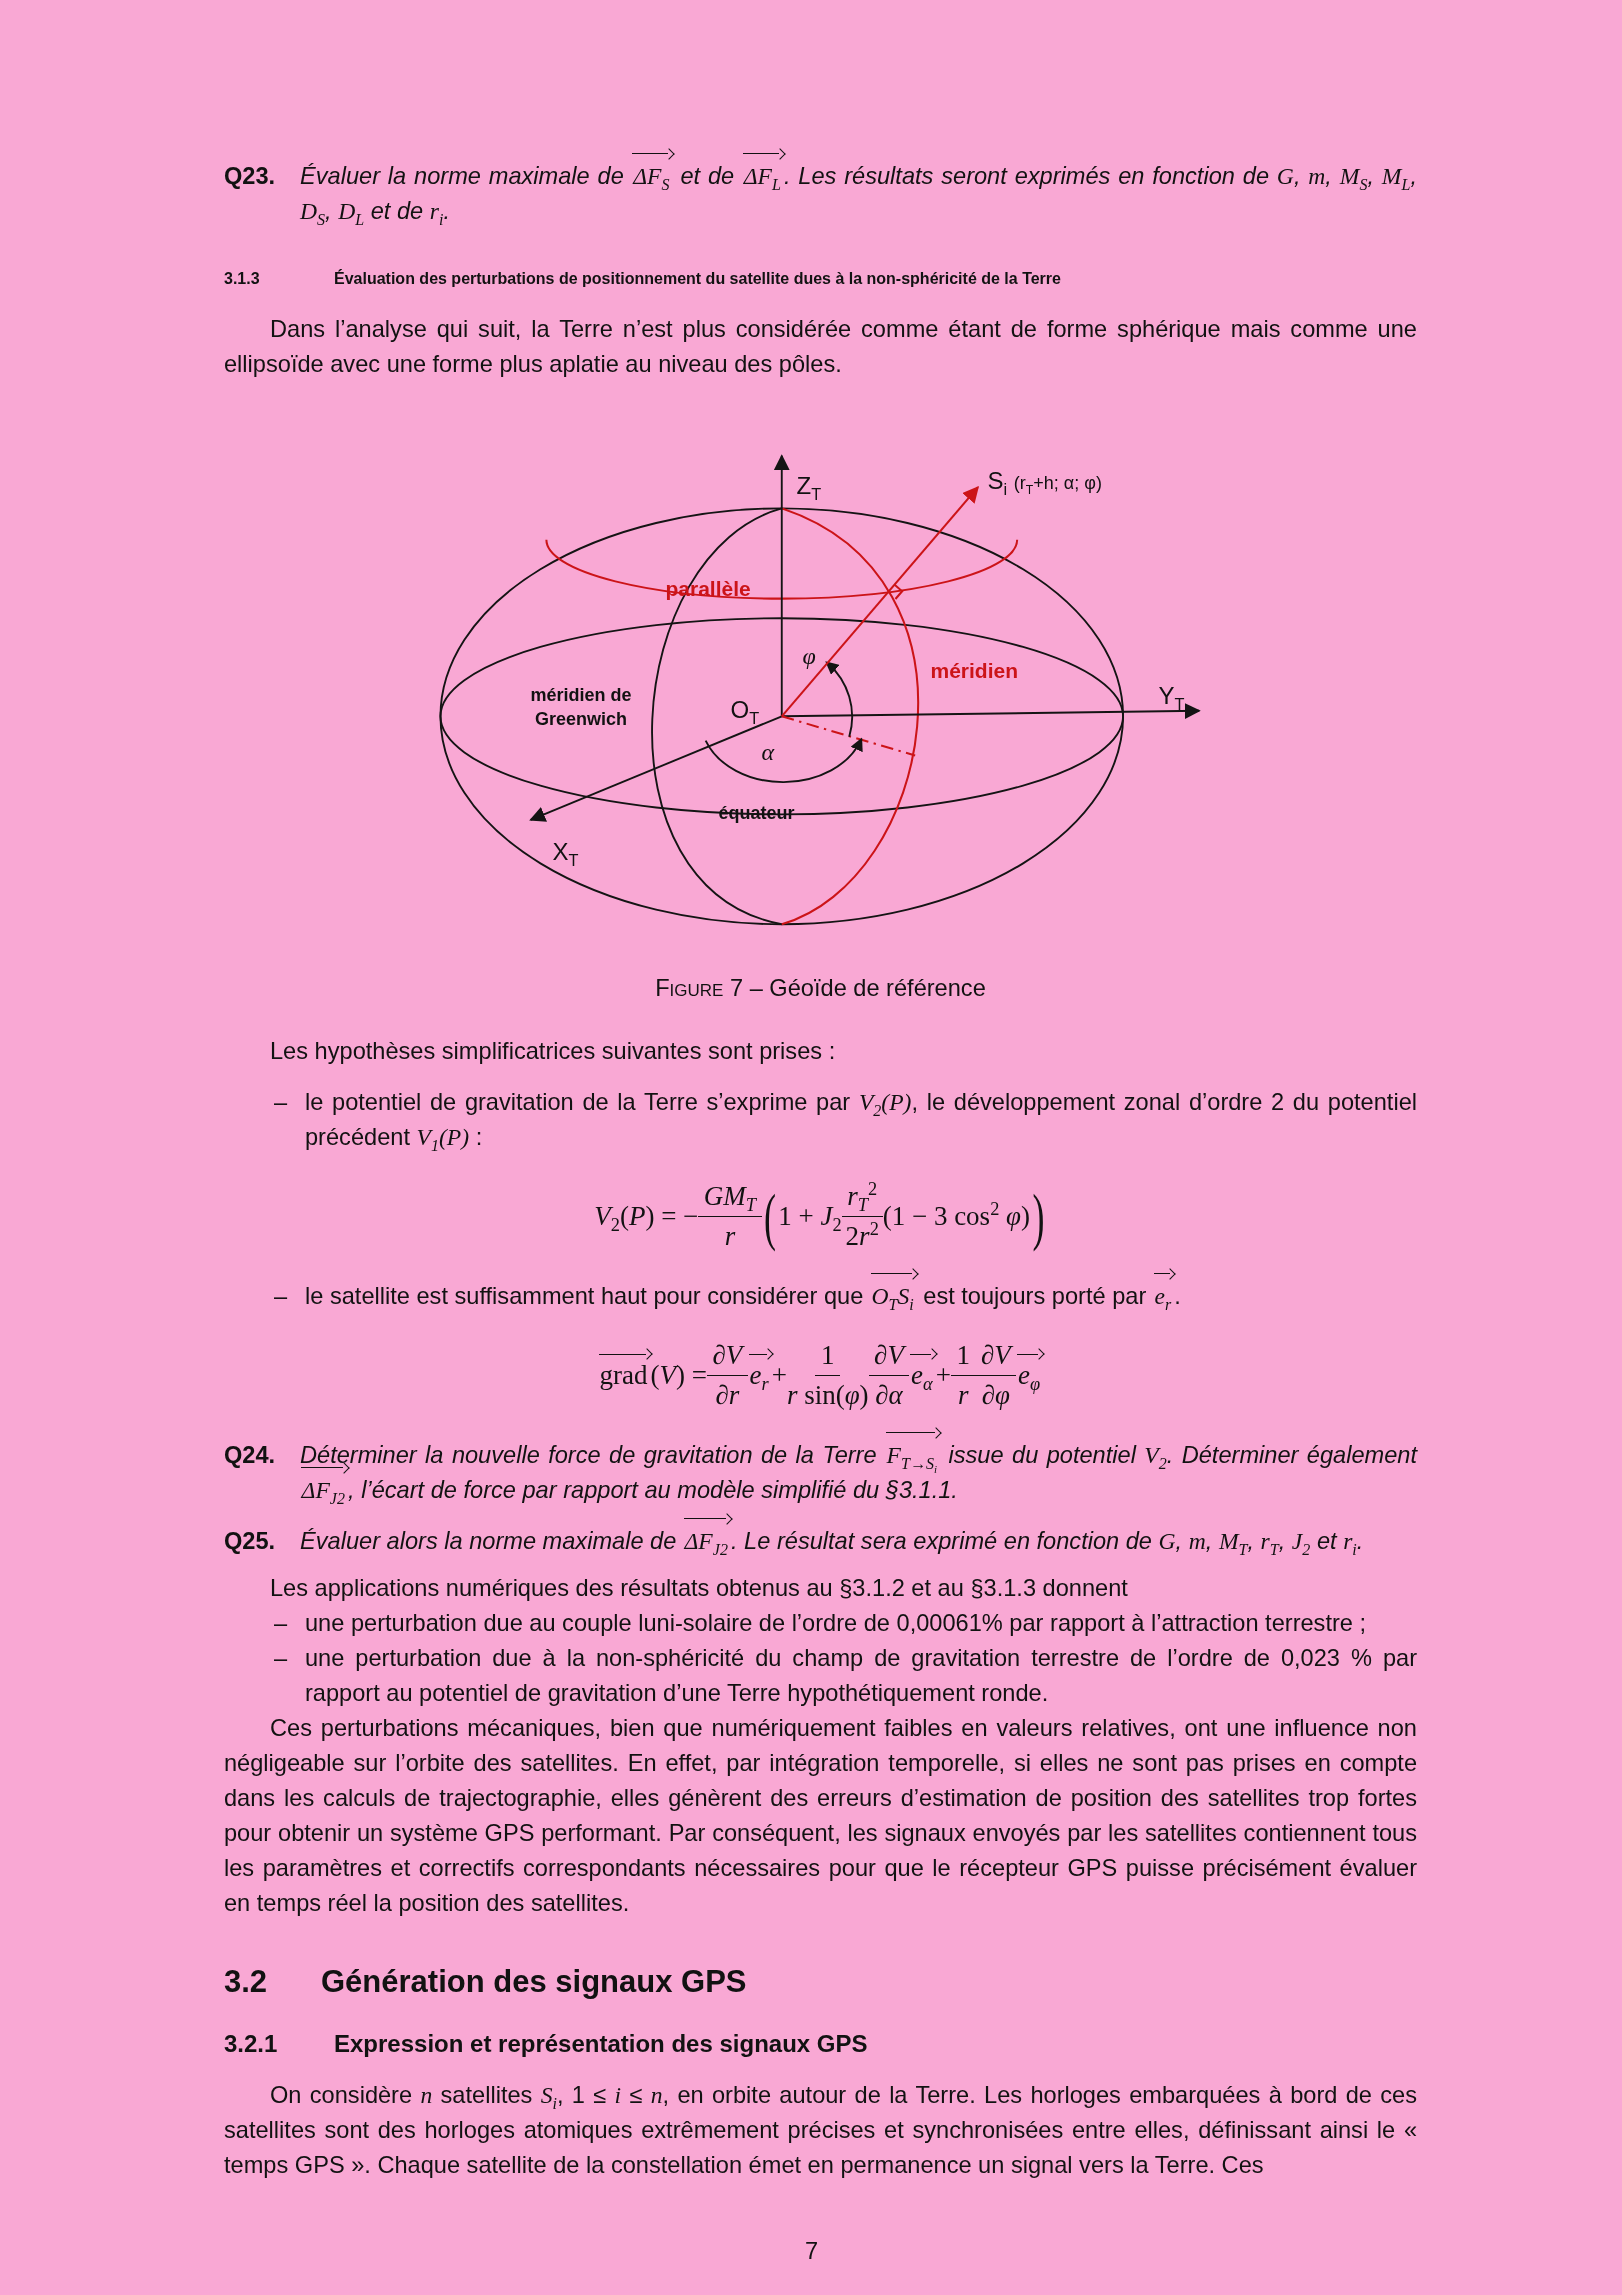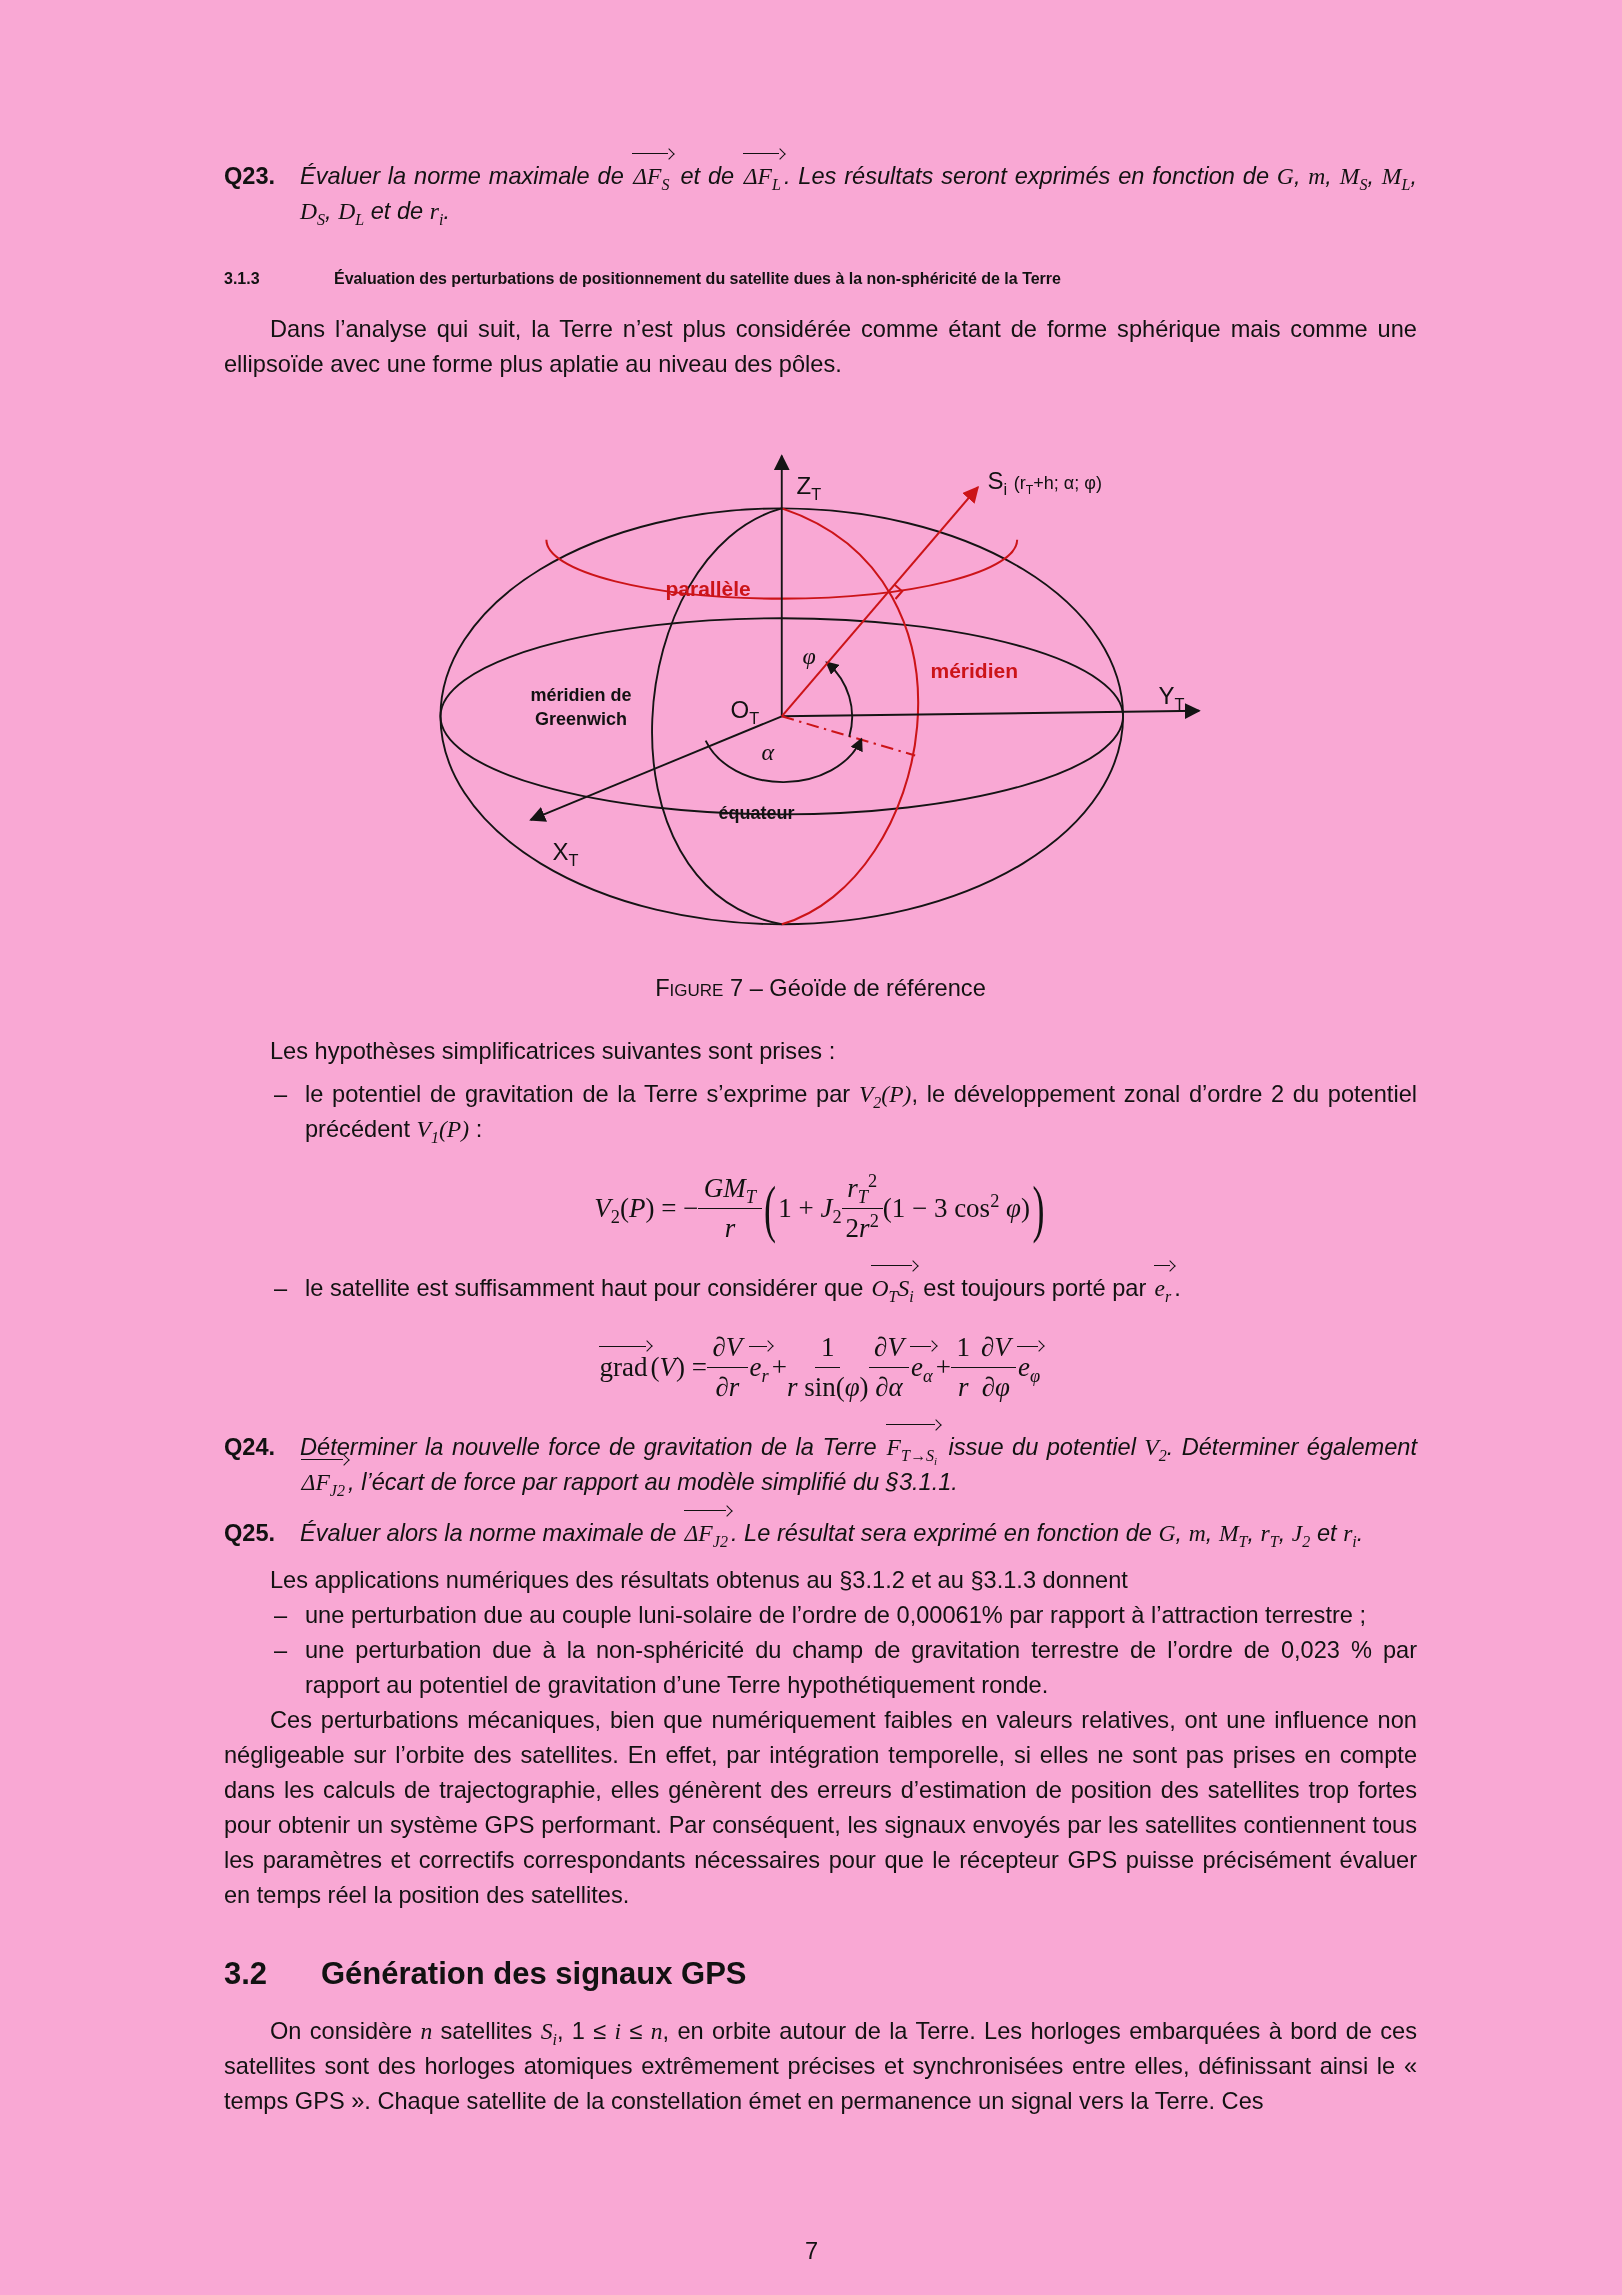--- a/index.html
+++ b/index.html
@@ -120,21 +120,21 @@
       <div class="flabel faxis" style="left:746px; top:259px;">Y<sub>T</sub></div>
       <div class="flabel fgreek" style="left:349px; top:316px;">α</div>
       <div class="flabel fbold" style="left:306px; top:382px;">équateur</div>
       <div class="flabel faxis" style="left:140px; top:415px;">X<sub>T</sub></div>
     </div>
 
     <div class="caption">
       <span class="fig-sc">Figure</span><span> 7 – Géoïde de référence</span>
     </div>
 
-    <p class="para" style="margin-bottom:8px;">Les hypothèses simplificatrices suivantes sont prises :</p>
+    <p class="para" style="margin-bottom:16px;">Les hypothèses simplificatrices suivantes sont prises :</p>
 
     <div class="li">
       <div class="dash">–</div>
       <div class="litext">le potentiel de gravitation de la Terre s’exprime par <span class="mi">V<sub>2</sub>(P)</span>, le développement zonal d’ordre 2 du potentiel précédent <span class="mi">V<sub>1</sub>(P)</span> :</div>
     </div>
 
     <div class="eq">
       <span><i>V</i><sub>2</sub>(<i>P</i>) = −</span>
       <span class="frac">
         <span class="num"><i>GM<sub>T</sub></i></span>
@@ -207,20 +207,24 @@
       <div class="litext">une perturbation due à la non-sphéricité du champ de gravitation terrestre de l’ordre de 0,023 % par rapport au potentiel de gravitation d’une Terre hypothétiquement ronde.</div>
     </div>
 
     <p class="para">Ces perturbations mécaniques, bien que numériquement faibles en valeurs relatives, ont une influence non négligeable sur l’orbite des satellites. En effet, par intégration temporelle, si elles ne sont pas prises en compte dans les calculs de trajectographie, elles génèrent des erreurs d’estimation de position des satellites trop fortes pour obtenir un système GPS performant. Par conséquent, les signaux envoyés par les satellites contiennent tous les paramètres et correctifs correspondants nécessaires pour que le récepteur GPS puisse précisément évaluer en temps réel la position des satellites.</p>
 
     <div class="secheading">
       <div class="hnum">3.2</div>
       <div class="htitle">Génération des signaux GPS</div>
     </div>
 
+    <div class="sub2heading">
+      <div class="hnum">3.2.1</div>
+      <div class="htitle">Expression et représentation des signaux GPS</div>
+    </div>
 
     <p class="para">On considère <span class="mi">n</span> satellites <span class="mi">S<sub>i</sub></span>, 1 ≤ <span class="mi">i</span> ≤ <span class="mi">n</span>, en orbite autour de la Terre. Les horloges embarquées à bord de ces satellites sont des horloges atomiques extrêmement précises et synchronisées entre elles, définissant ainsi le « temps GPS ». Chaque satellite de la constellation émet en permanence un signal vers la Terre. Ces</p>
 
   </div>
 
   <div class="pagenum">7</div>
 </div>
 
 
 </body></html>

